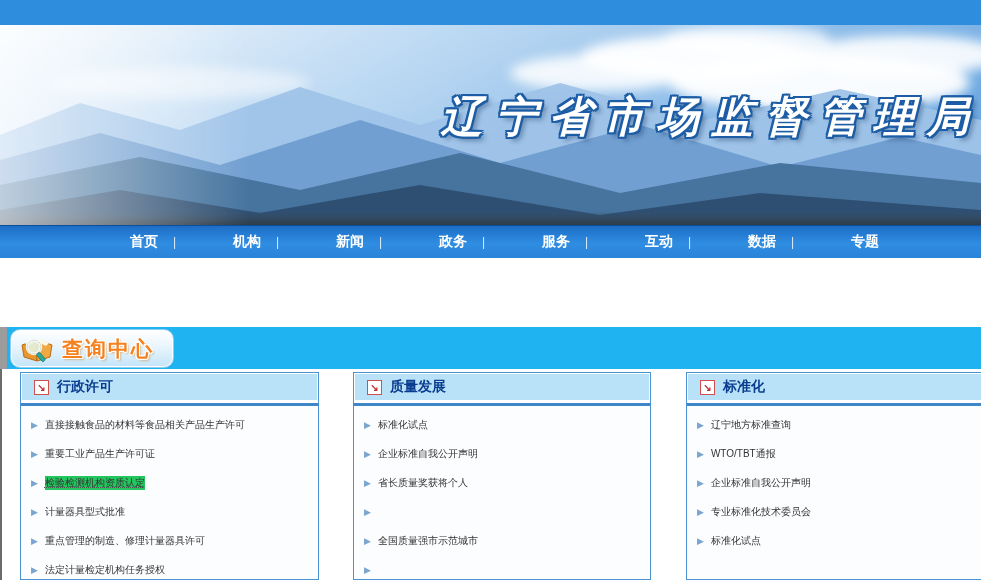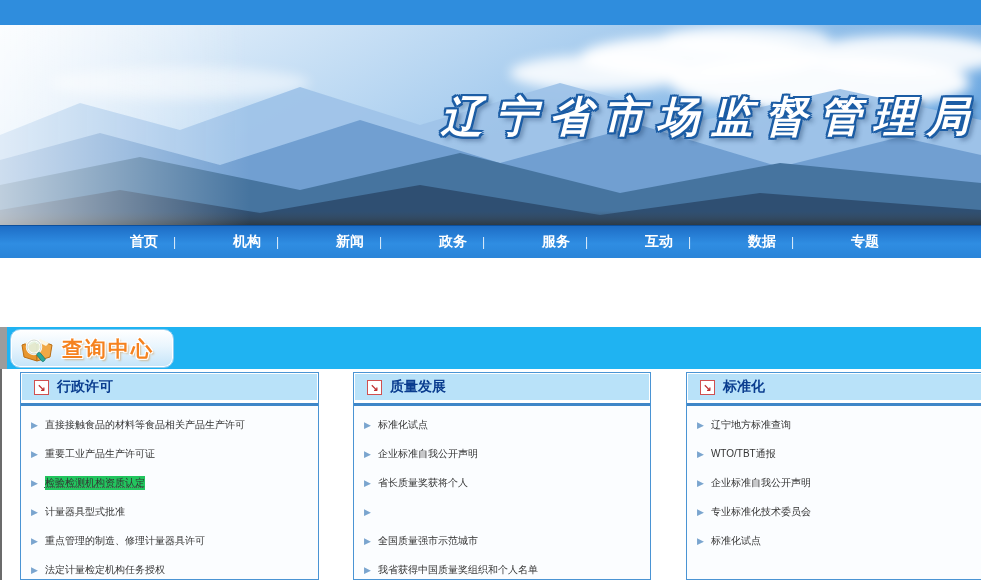--- a/index.html
+++ b/index.html
@@ -208,21 +208,20 @@
       </div>
     <div class="link-row">
         <span class="bullet">▶</span>
       </div>
     <div class="link-row">
         <span class="bullet">▶</span>
         <a class="link">全国质量强市示范城市</a>
       </div>
     <div class="link-row">
         <span class="bullet">▶</span>
-        <a class="link">我省获得中国质量奖组织和个人名单</a>
       </div>
   </div>
 </div>
 
 <div class="panel" id="panel-3">
   <div class="panel-header">
     <span class="red-arrow-icon">↘</span>
     <span class="panel-title">标准化</span>
   </div>
   <div class="panel-sep-white"></div>

